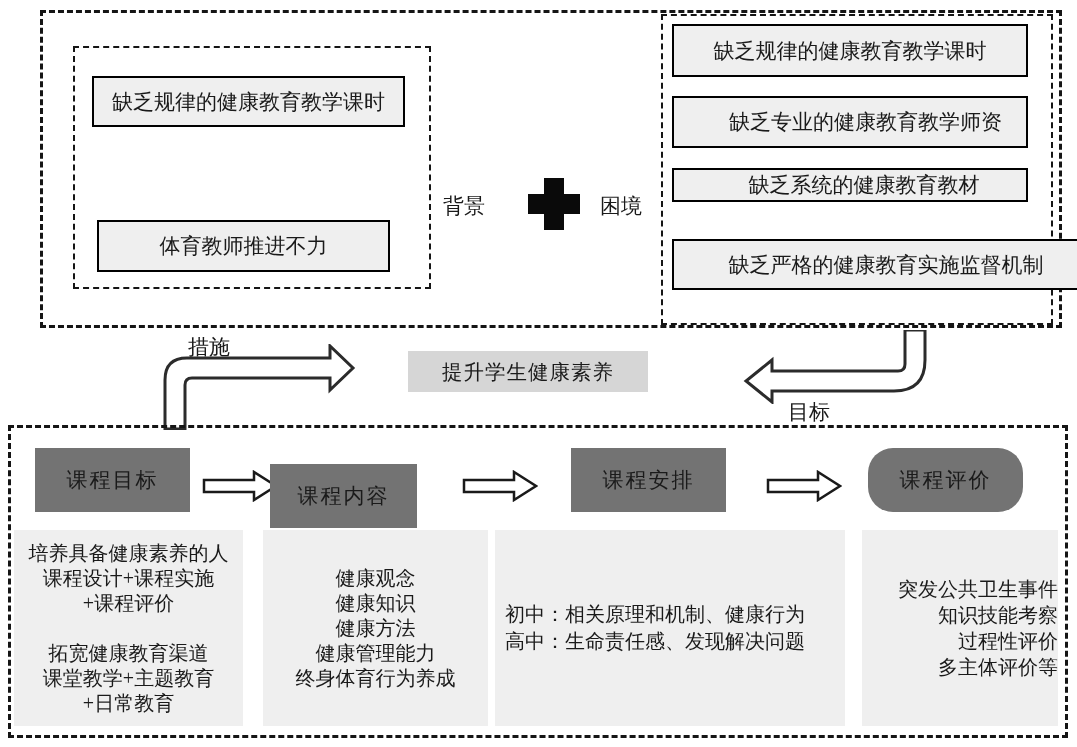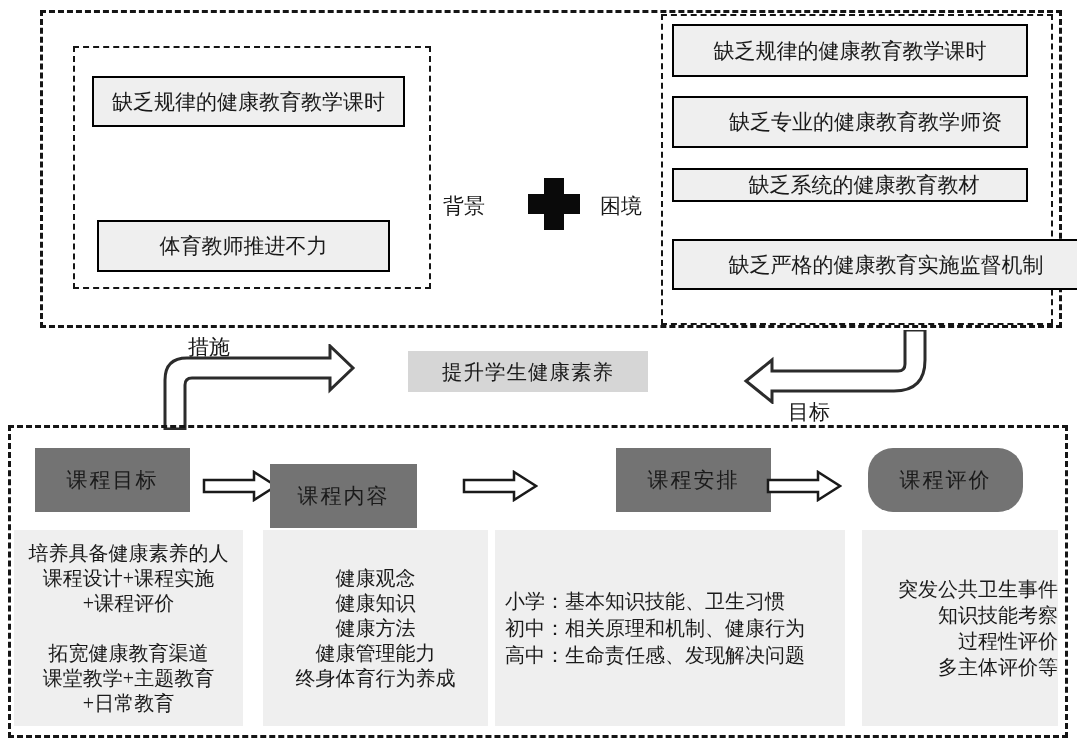--- a/index.html
+++ b/index.html
@@ -93,21 +93,21 @@
   </div>
 
   <div class="abs hdr-box" style="left:270px;top:448px;width:147px;height:64px;margin-top:16px;">课程内容</div>
 
   <div class="abs" style="left:462px;top:470px;">
     <svg width="76" height="32" viewBox="0 0 76 32">
       <path d="M 2 10 L 52 10 L 52 2 L 74 16 L 52 30 L 52 22 L 2 22 Z" fill="#ffffff" stroke="#1a1a1a" stroke-width="2.5"></path>
     </svg>
   </div>
 
-  <div class="abs hdr-box" style="left:616px;top:448px;width:155px;height:64px;">课程安排</div>
+  <div class="abs hdr-box" style="left:571px;top:448px;width:155px;height:64px;">课程安排</div>
 
   <div class="abs" style="left:766px;top:470px;">
     <svg width="76" height="32" viewBox="0 0 76 32">
       <path d="M 2 10 L 52 10 L 52 2 L 74 16 L 52 30 L 52 22 L 2 22 Z" fill="#ffffff" stroke="#1a1a1a" stroke-width="2.5"></path>
     </svg>
   </div>
 
   <div class="abs hdr-box" style="left:868px;top:448px;width:155px;height:64px;border-radius:25px;">课程评价</div>
 
   <div class="abs content-box" style="left:14px;top:530px;width:229px;height:196px;">
@@ -122,21 +122,20 @@
 
   <div class="abs content-box" style="left:263px;top:530px;width:225px;height:196px;">
     <div>健康观念</div>
     <div>健康知识</div>
     <div>健康方法</div>
     <div>健康管理能力</div>
     <div>终身体育行为养成</div>
   </div>
 
   <div class="abs content-box left-align" style="left:495px;top:530px;width:350px;height:196px;line-height:27px;">
-    <div>小学：基本知识技能、卫生习惯</div>
     <div>初中：相关原理和机制、健康行为</div>
     <div>高中：生命责任感、发现解决问题</div>
   </div>
 
   <div class="abs content-box" style="left:862px;top:530px;width:196px;height:196px;line-height:26px;align-items:flex-end;">
     <div>突发公共卫生事件</div>
     <div>知识技能考察</div>
     <div>过程性评价</div>
     <div>多主体评价等</div>
   </div>

